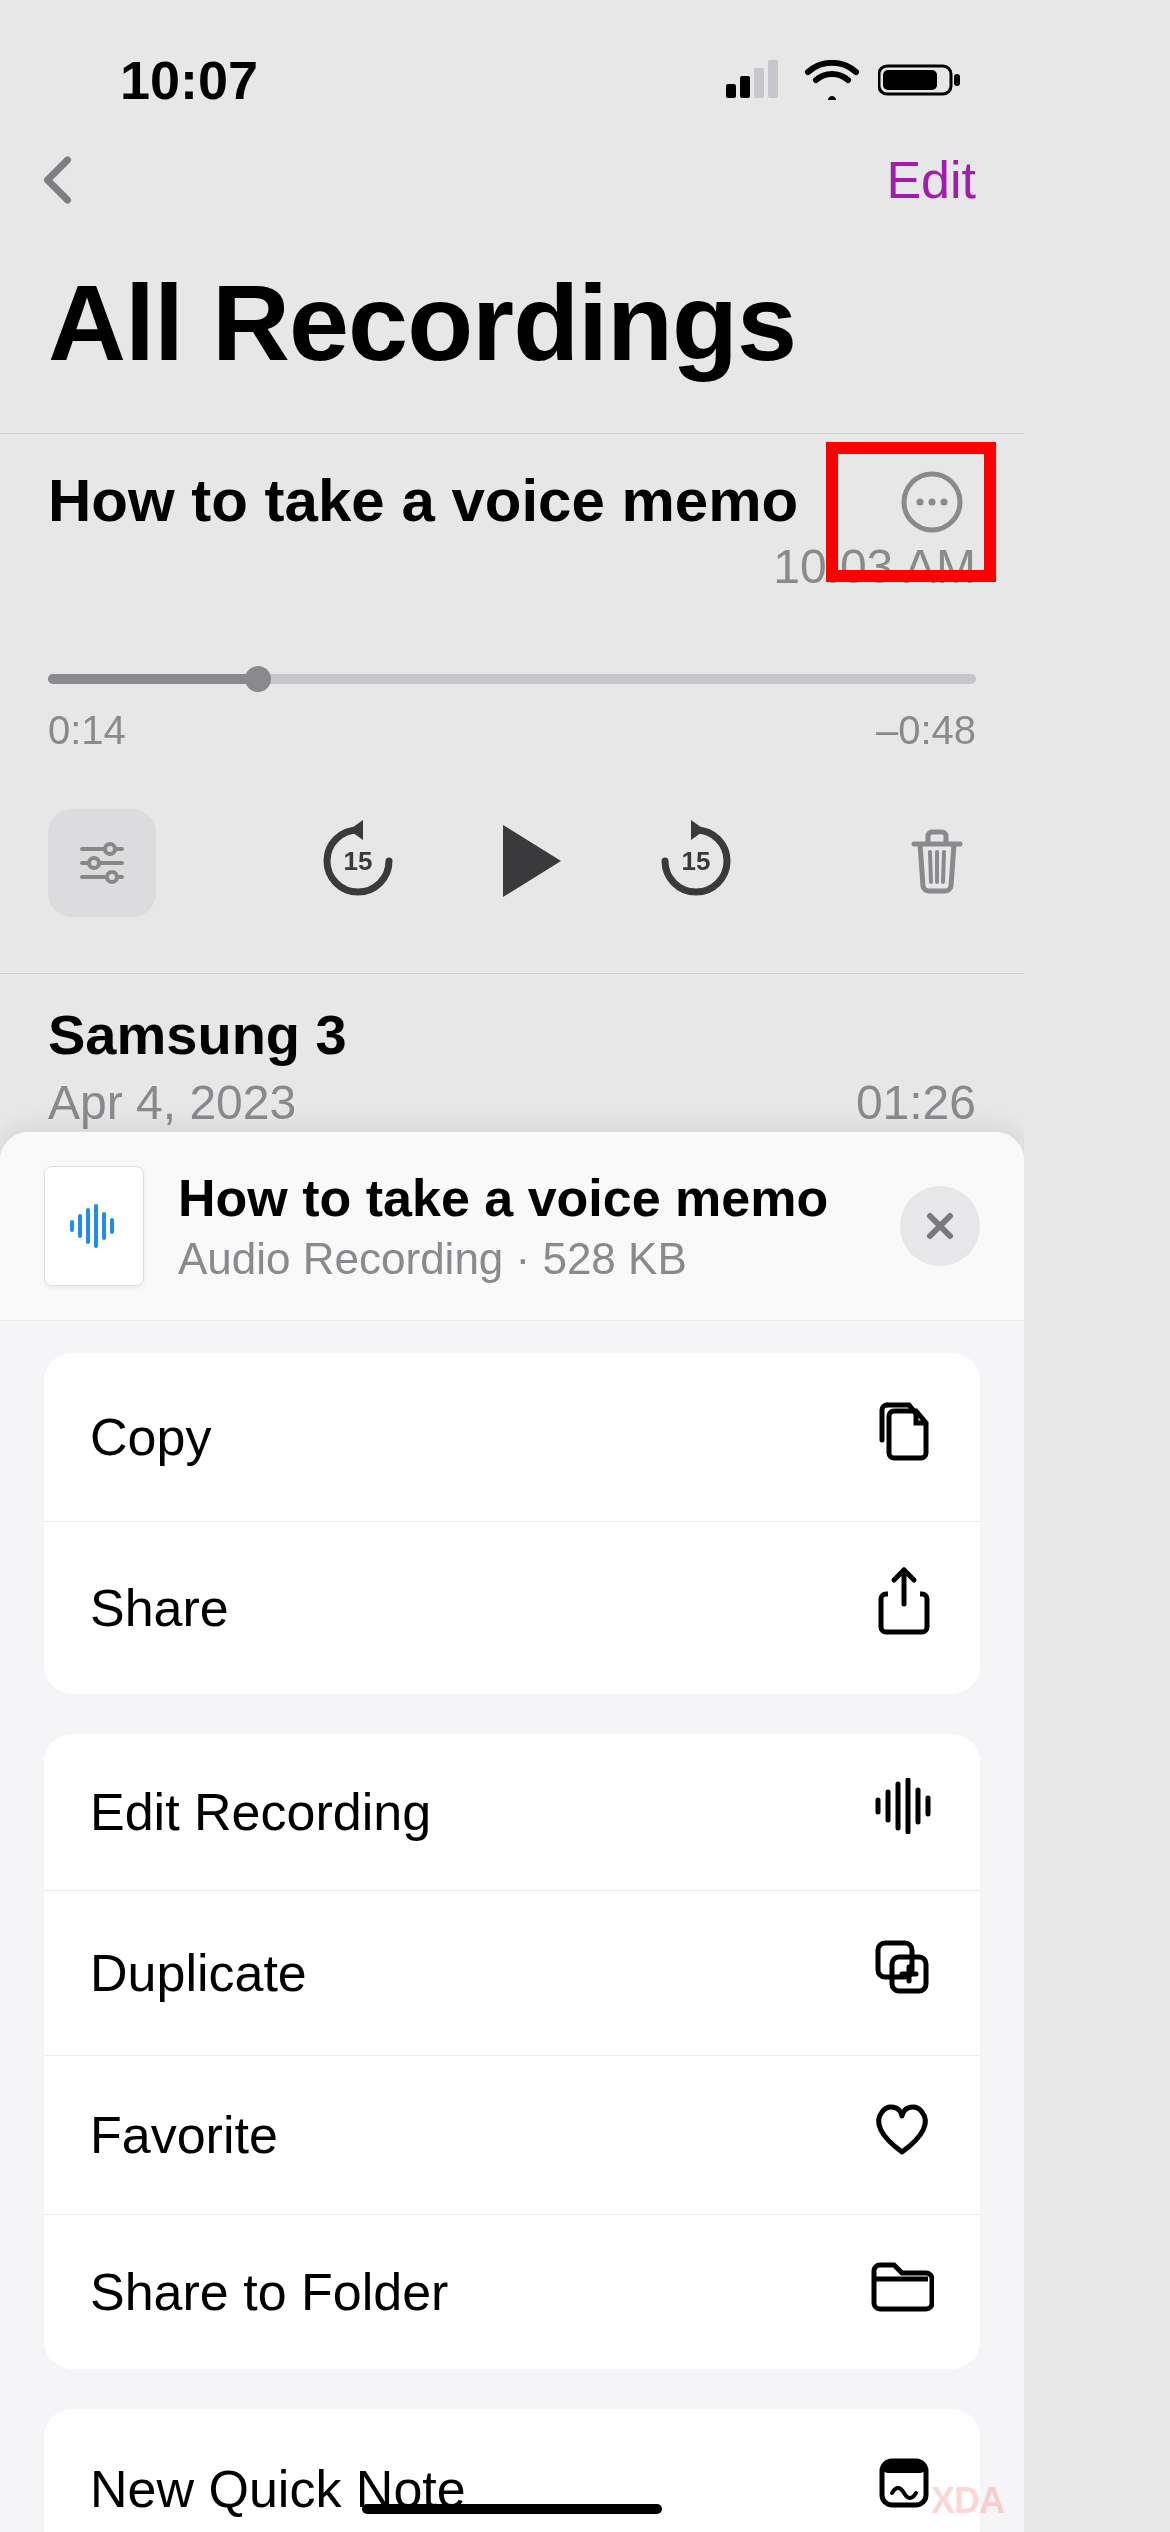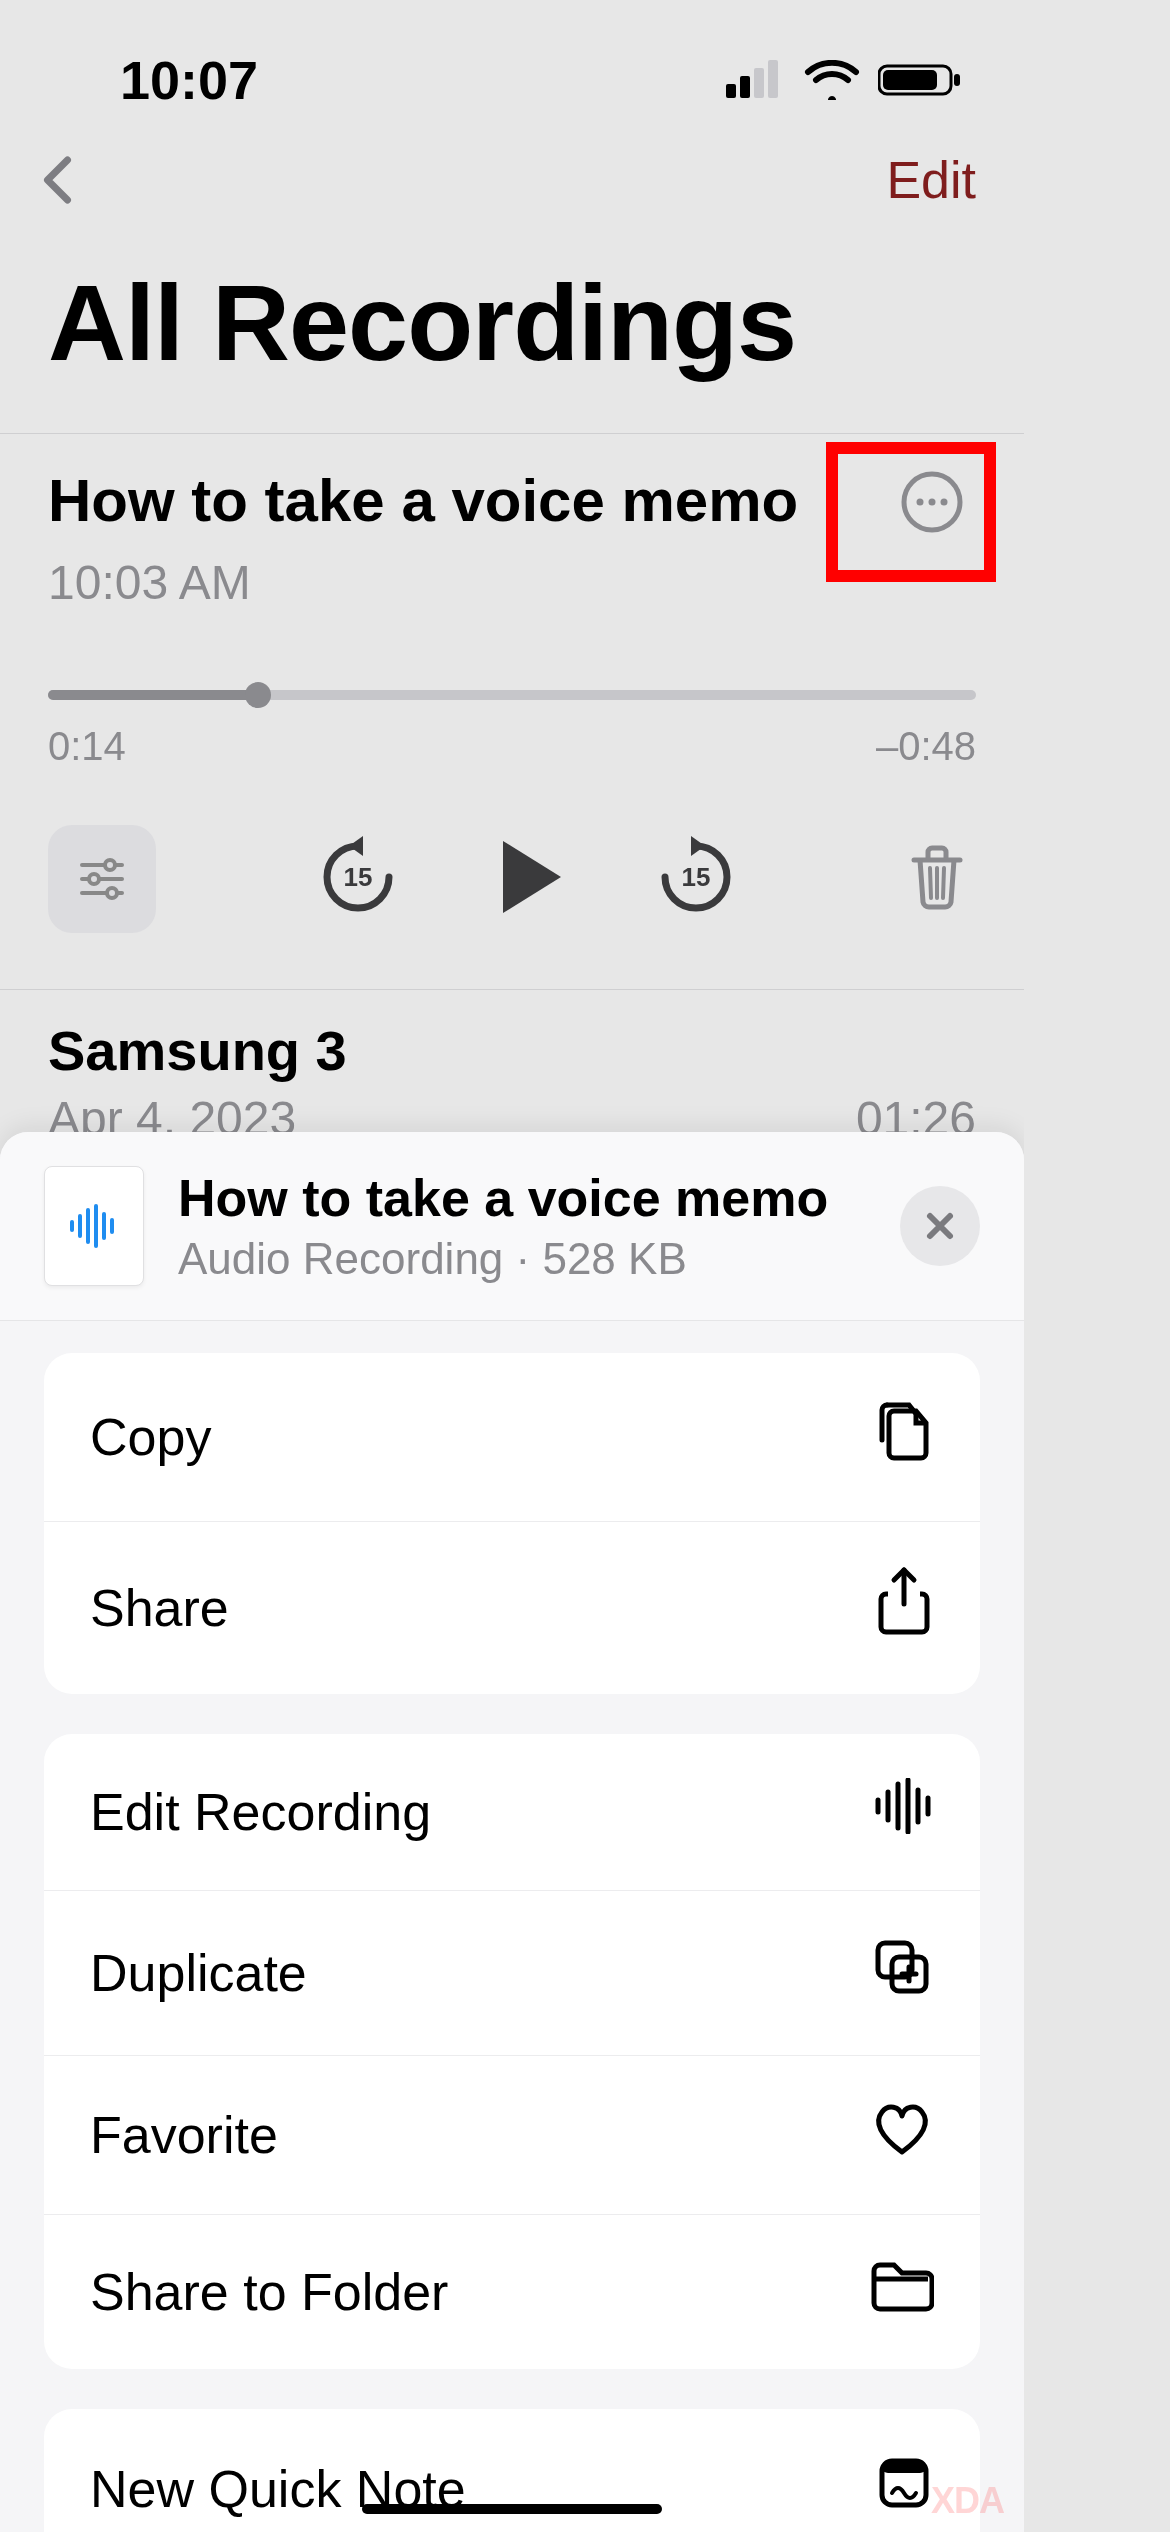--- a/index.html
+++ b/index.html
@@ -32,39 +32,39 @@
   .status-time { font-size: 54px; font-weight: 600; }
   .status-right { display:flex; align-items:center; gap:18px; }
   .status-right svg { display:block; }
 
   
   .nav {
     display:flex; justify-content:space-between; align-items:center;
     padding: 20px 48px 10px 30px;
   }
   .nav .back { width:60px; height:60px; color:#7d7d82; }
-  .nav .edit { font-size:52px; color:#7f1d1d; }
+  .nav .edit { font-size:52px; color:#a21caf; }
 
   
   .page-title {
     font-size: 108px; font-weight: 700; letter-spacing:-1px;
     padding: 40px 48px 48px 48px;
   }
   .hr { height:1px; background:var(--divider); }
 
   
   .recording {
     padding: 32px 48px 40px 48px;
     position: relative;
   }
   .recording .title {
     font-size: 60px; font-weight:600;
   }
   .recording .subtitle {
-    font-size: 48px; color: var(--muted); margin-top:20px;
+    font-size: 48px; color: var(--muted); margin-top:4px;text-align:right;
   }
   .more-wrap {
     position:absolute; right:48px; top:24px;
     width:88px; height:88px;
     display:flex; align-items:center; justify-content:center;
   }
   .more-wrap svg { color:#8a8a8e; }
   .more-highlight {
     position:absolute; right:28px; top:8px;
     width:170px; height:140px;

